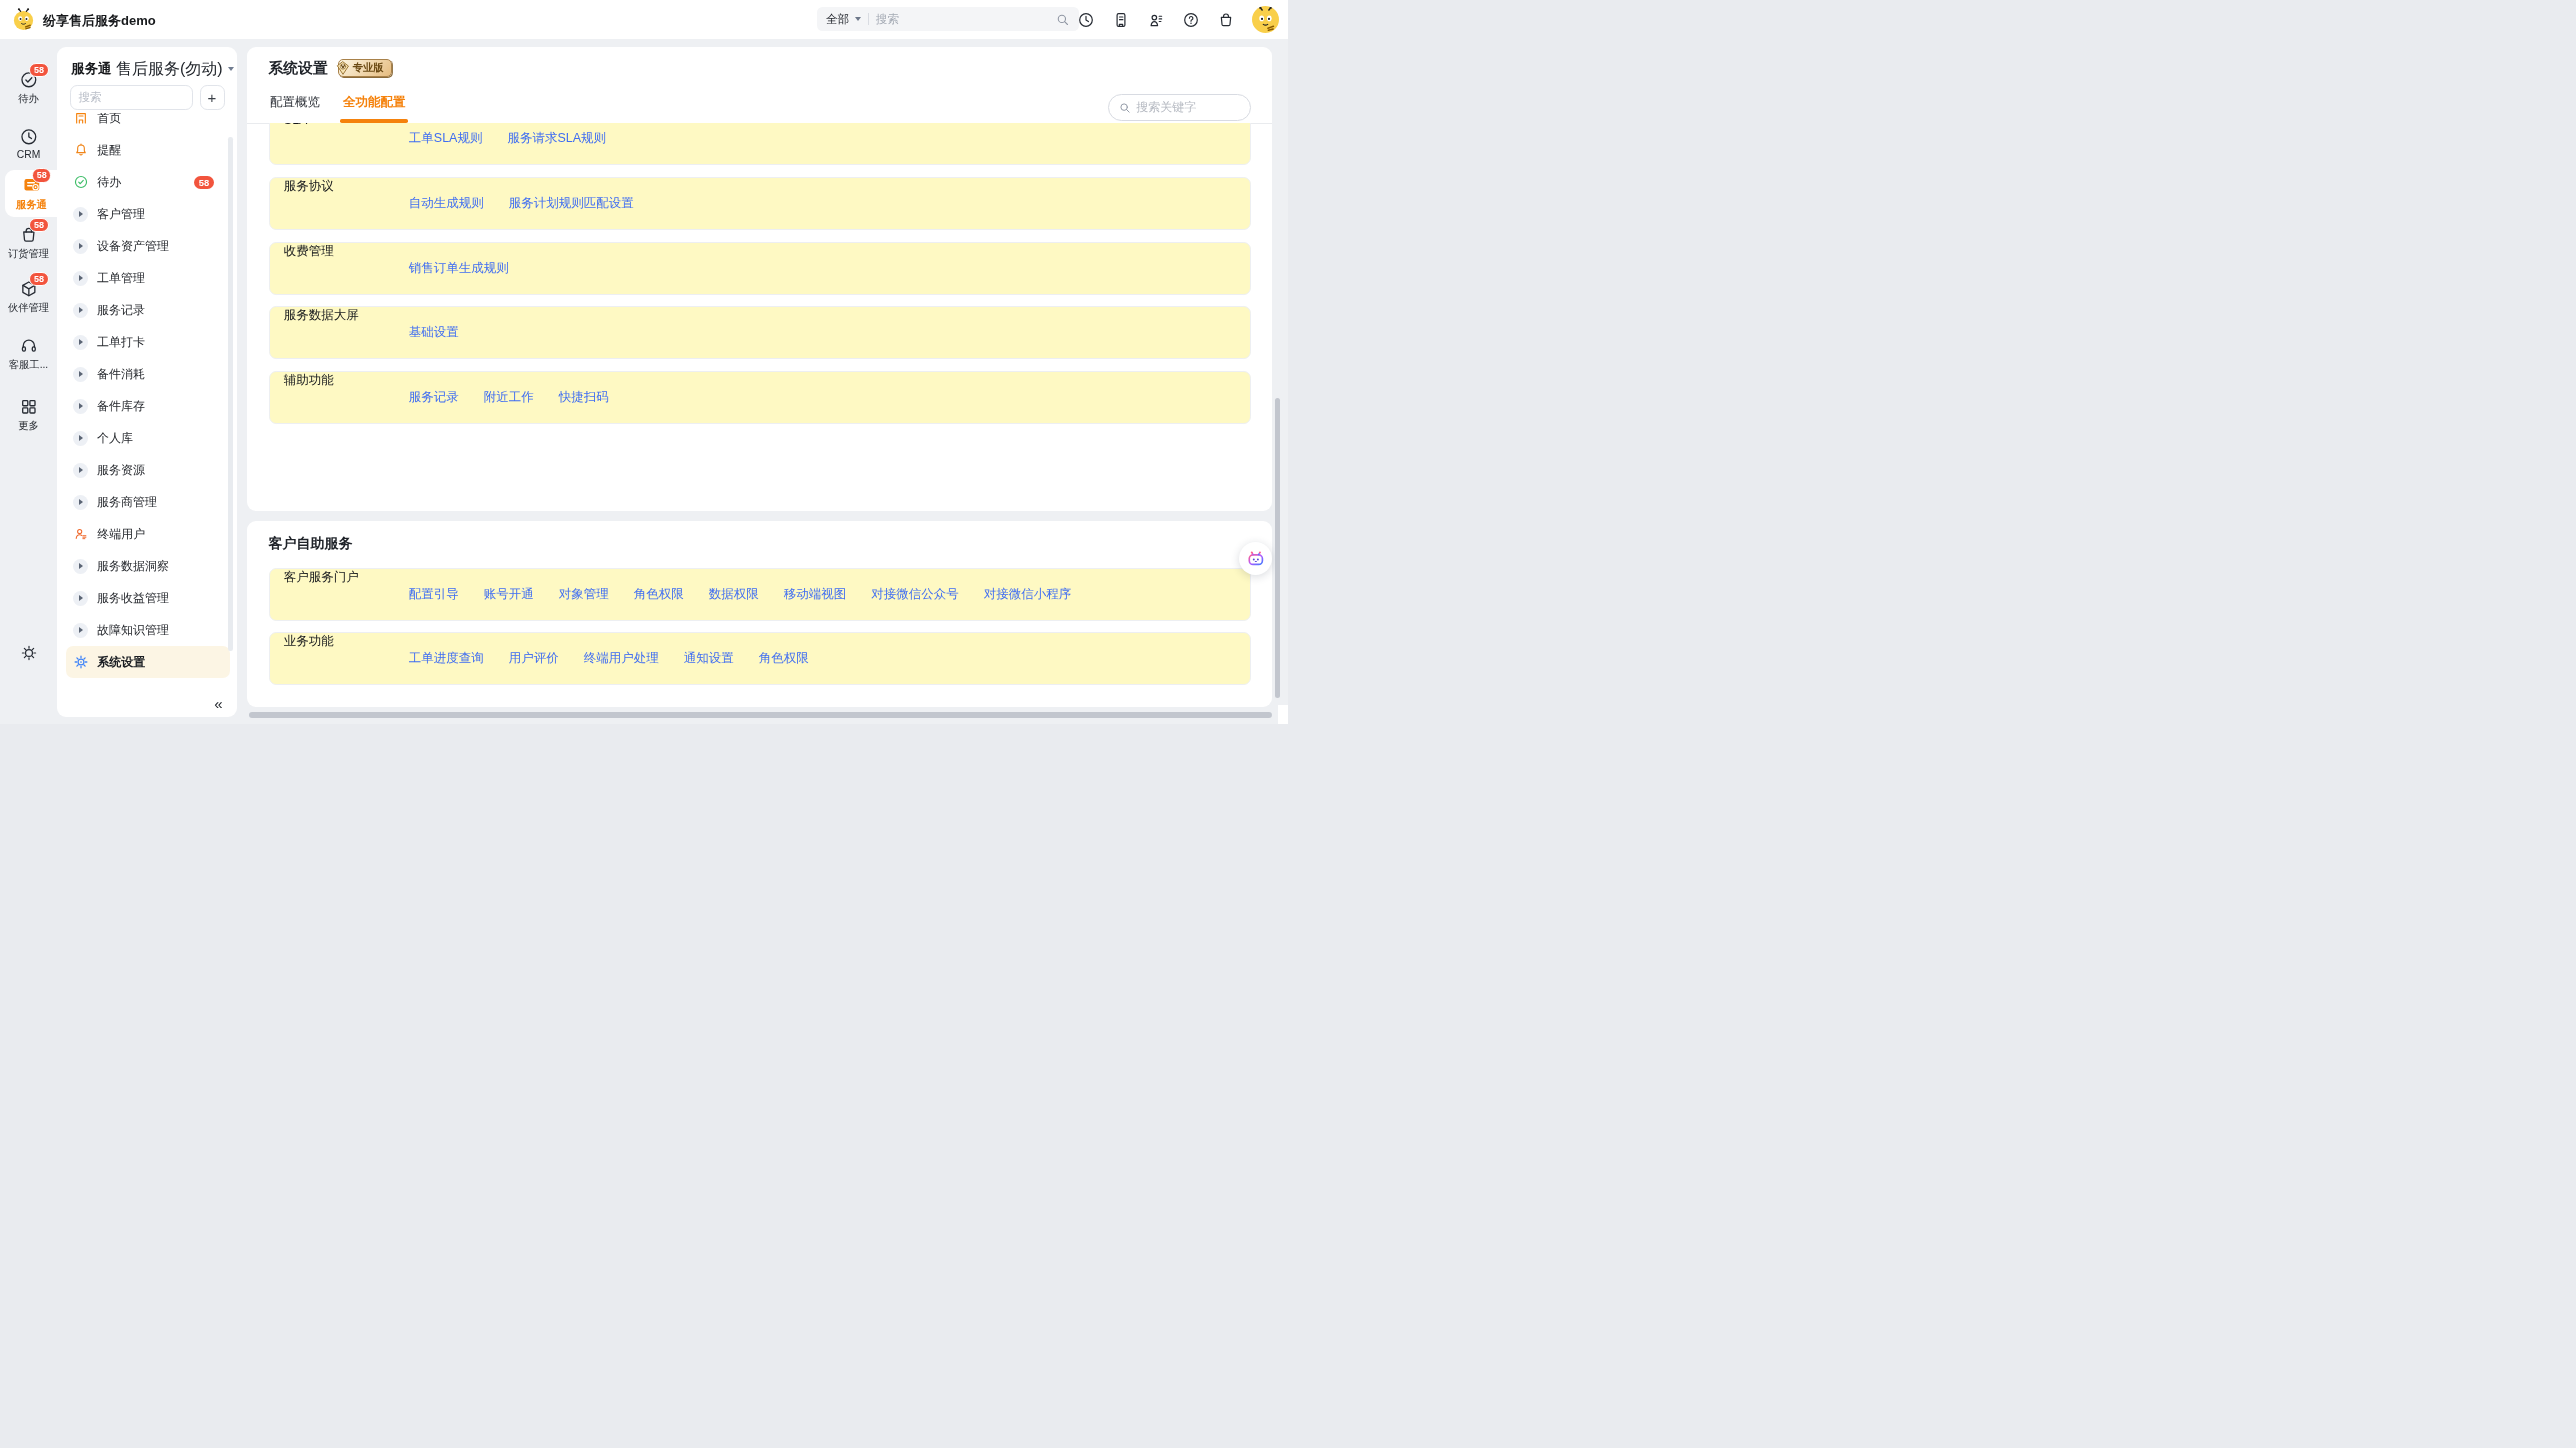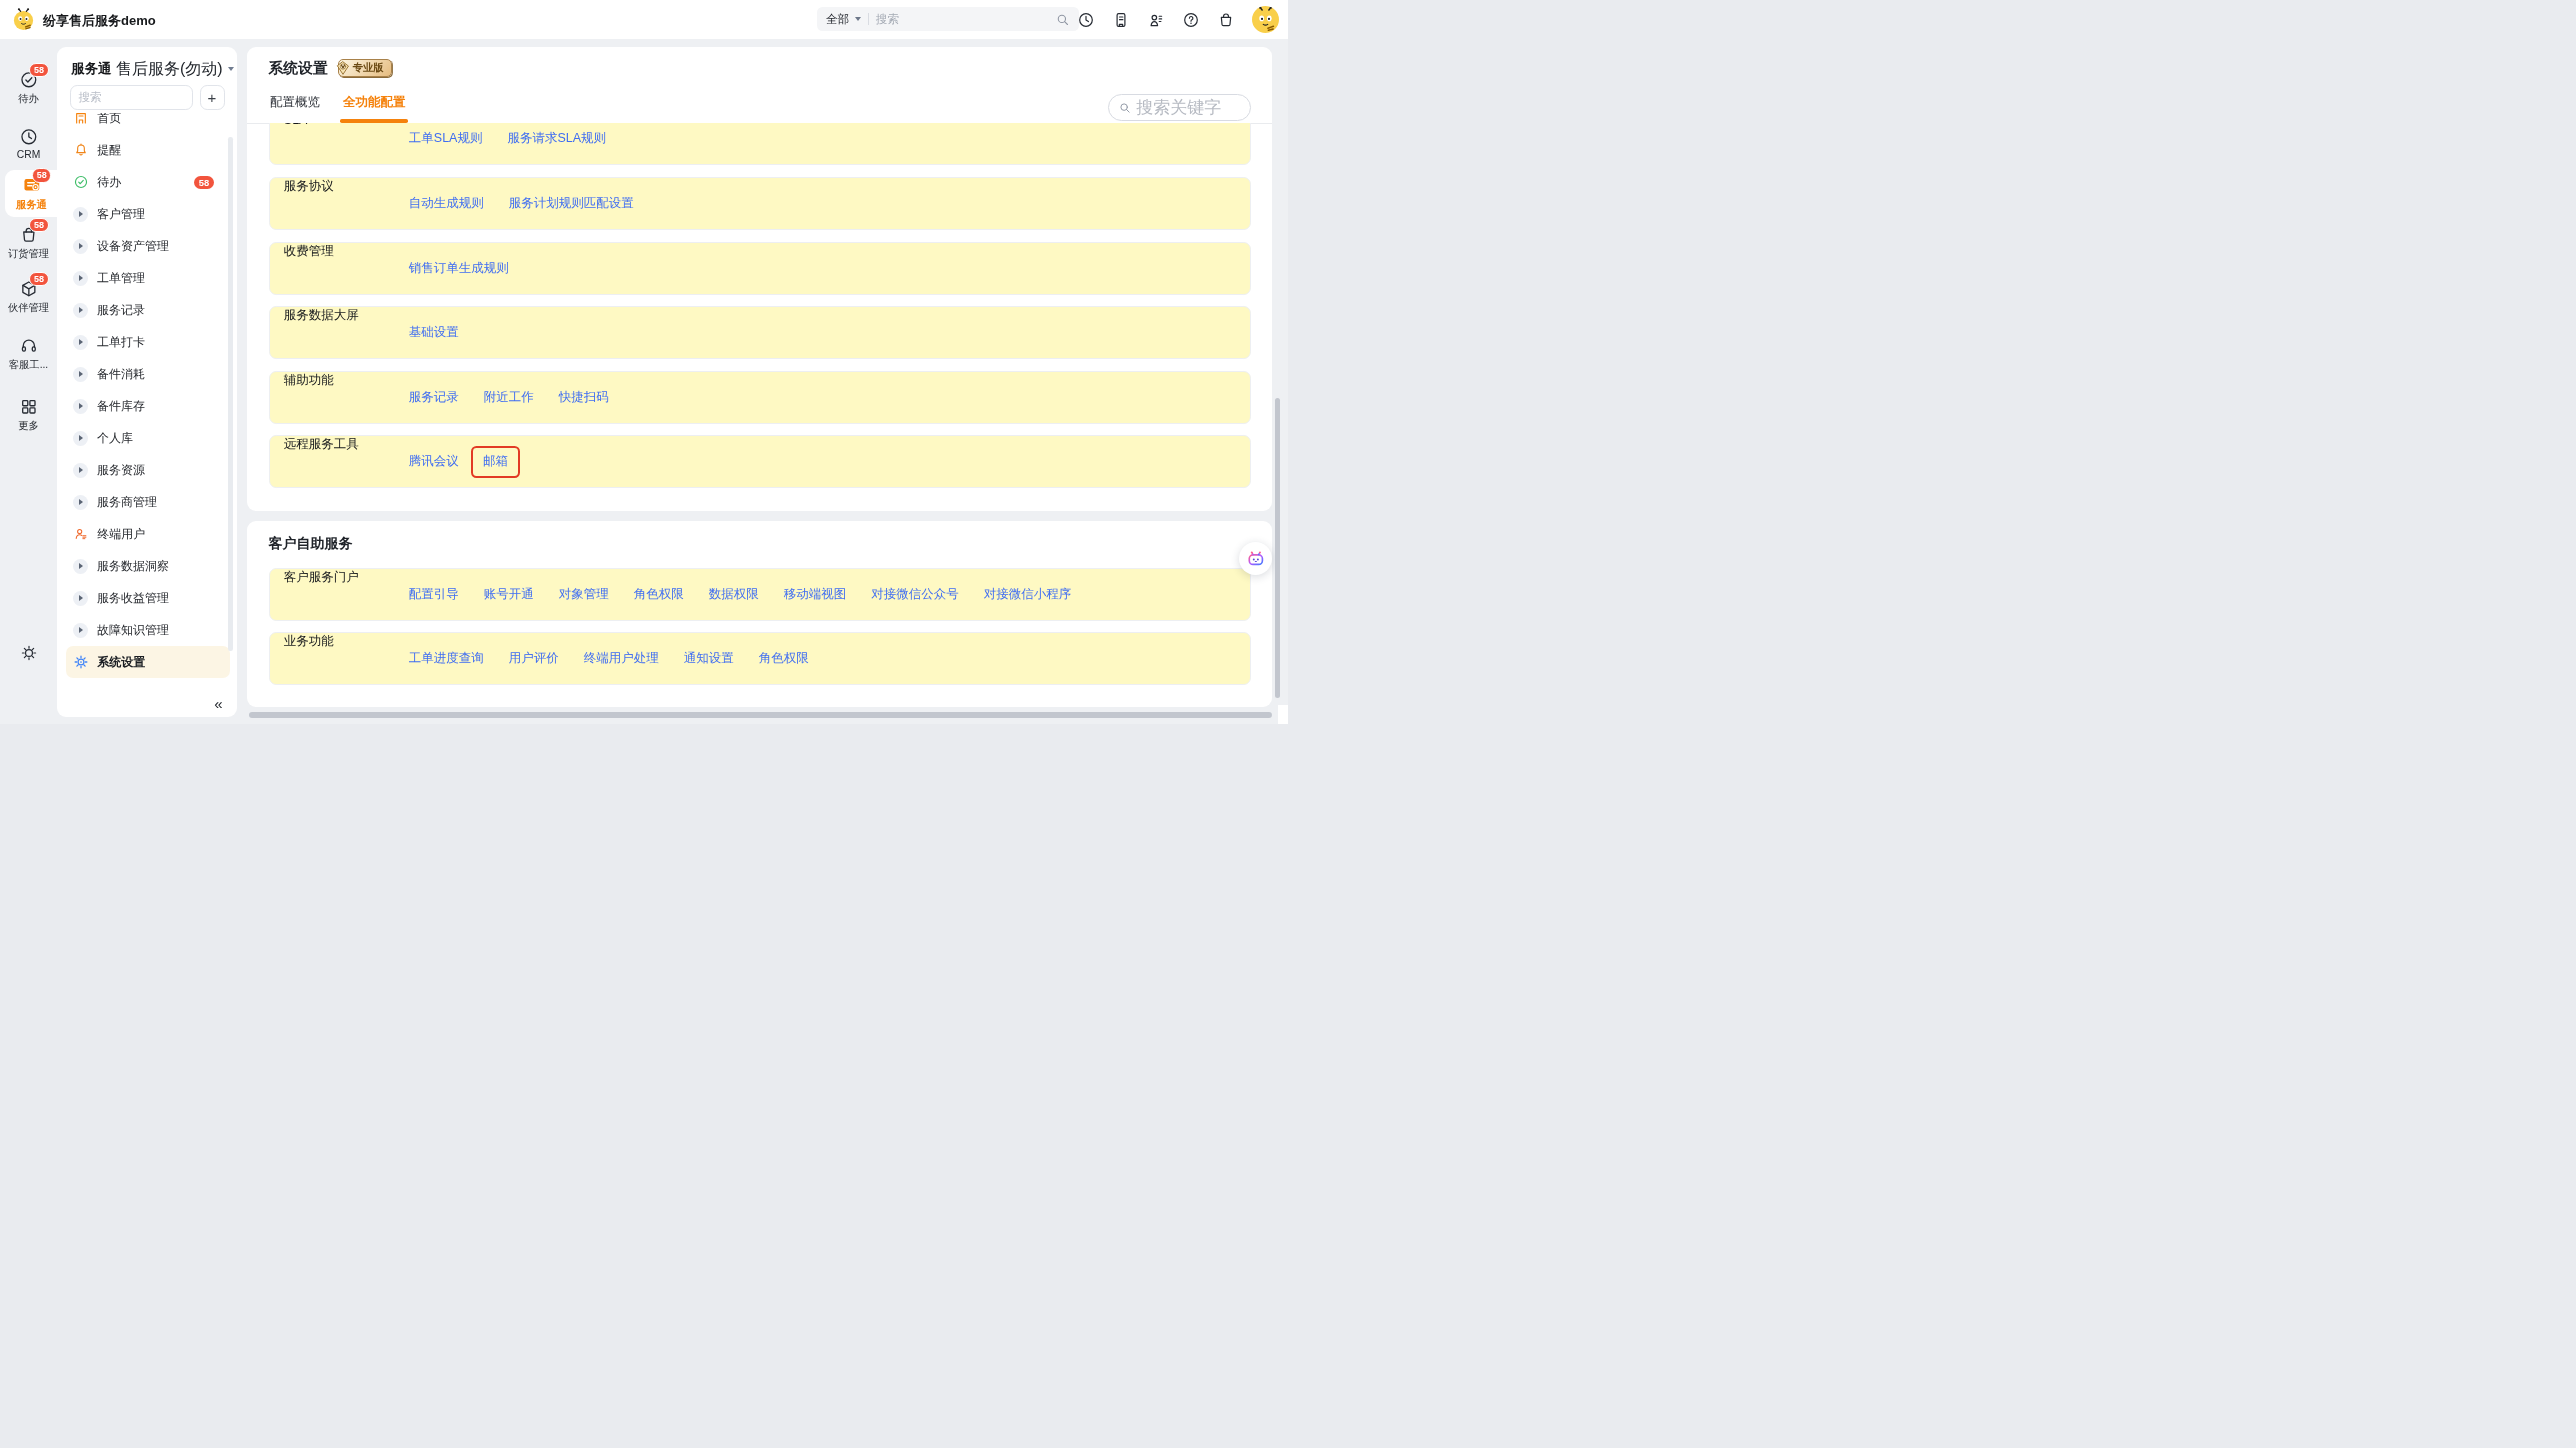--- a/index.html
+++ b/index.html
@@ -48,21 +48,21 @@
   .card1{position:absolute;left:247px;top:47px;width:1025px;height:464px;background:#fff;border-radius:9px;overflow:hidden;}
   .m-titlerow{position:absolute;left:21.5px;top:11.6px;display:flex;align-items:center;gap:10.7px;}
   .m-title{font-size:14.8px;font-weight:700;color:#1f2329;}
   .pro-badge{height:18px;display:inline-flex;align-items:center;padding:0 7.2px 0 0.9px;background:linear-gradient(135deg,#fdf6e2,#e6bc80);border:0.9px solid #a8814a;border-radius:5px;color:#6b4a14;font-size:10.3px;font-weight:700;box-shadow:0.9px 0.9px 0 #8a6a3a;}
   .pro-badge .gem{width:16px;height:16px;margin-left:-5.4px;margin-right:1.8px;}
   .tabs{position:absolute;left:0;right:0;top:47px;height:29.5px;padding-left:23px;border-bottom:0.9px solid #e9ebee;display:flex;gap:23px;}
   .tab{position:relative;font-size:12.5px;color:#2b2f36;padding-bottom:12.5px;cursor:pointer;}
   .tab.active{color:#f5820c;font-weight:700;}
   .tab.active::after{content:"";position:absolute;left:-2.7px;right:-2.7px;bottom:0;height:3.6px;border-radius:1.8px;background:#f5820c;}
   .kw-search{position:absolute;right:21.5px;top:47px;width:143px;height:27px;border:0.9px solid #d8dbe2;border-radius:13.4px;display:flex;align-items:center;padding:0 9px;gap:5.4px;background:#fff;}
-  .kw-search .ph{font-size:17px;color:#b6bac2;}
+  .kw-search .ph{font-size:12px;color:#b6bac2;}
   .rows{position:absolute;left:21.5px;right:21.5px;top:76px;bottom:0;overflow:hidden;}
   .rowcard{height:53px;border:0.9px solid #edeff2;border-radius:7.2px;display:flex;padding-left:14.3px;margin-top:11.6px;background:#fef9c3;}
   .rowcard .rl{width:125px;font-size:12.5px;color:#17191c;flex:0 0 125px;}
   .rowcard .links{display:flex;align-items:center;gap:25px;}
   .rowcard .lk{font-size:12.5px;color:#3f6df2;cursor:pointer;text-decoration:none;white-space:nowrap;}
   .rowcard .lk.hl{border:2.7px solid #e23a24;border-radius:5.4px;padding:5.4px 9.8px;margin:-8px -12.5px;}
   .card2{position:absolute;left:247px;top:521px;width:1025px;height:186px;background:#fff;border-radius:9px;overflow:hidden;padding:14.3px 21.5px;}
   .sec-title{font-size:14px;font-weight:700;color:#1f2329;}
   .rows2 .rowcard:first-child{margin-top:14.3px;}
   
@@ -432,27 +432,20 @@
           </span>
         </div>
         <div class="rowcard">
           <span class="rl">辅助功能</span>
           <span class="links">
             <span class="lk">服务记录</span>
             <span class="lk">附近工作</span>
             <span class="lk">快捷扫码</span>
           </span>
         </div>
-        <div class="rowcard">
-          <span class="rl">远程服务工具</span>
-          <span class="links">
-            <span class="lk">腾讯会议</span>
-            <span class="lk hl">邮箱</span>
-          </span>
-        </div>
       </div>
   </section>
 
   <section class="card2">
     <div class="sec-title">客户自助服务</div>
     <div class="rows2" id="rows2">
         <div class="rowcard">
           <span class="rl">客户服务门户</span>
           <span class="links">
             <span class="lk">配置引导</span>

